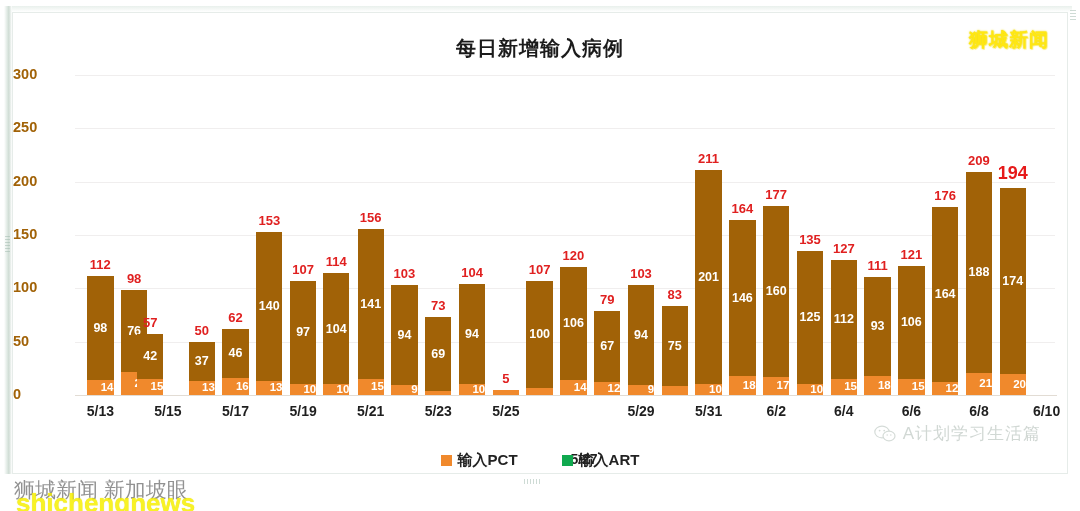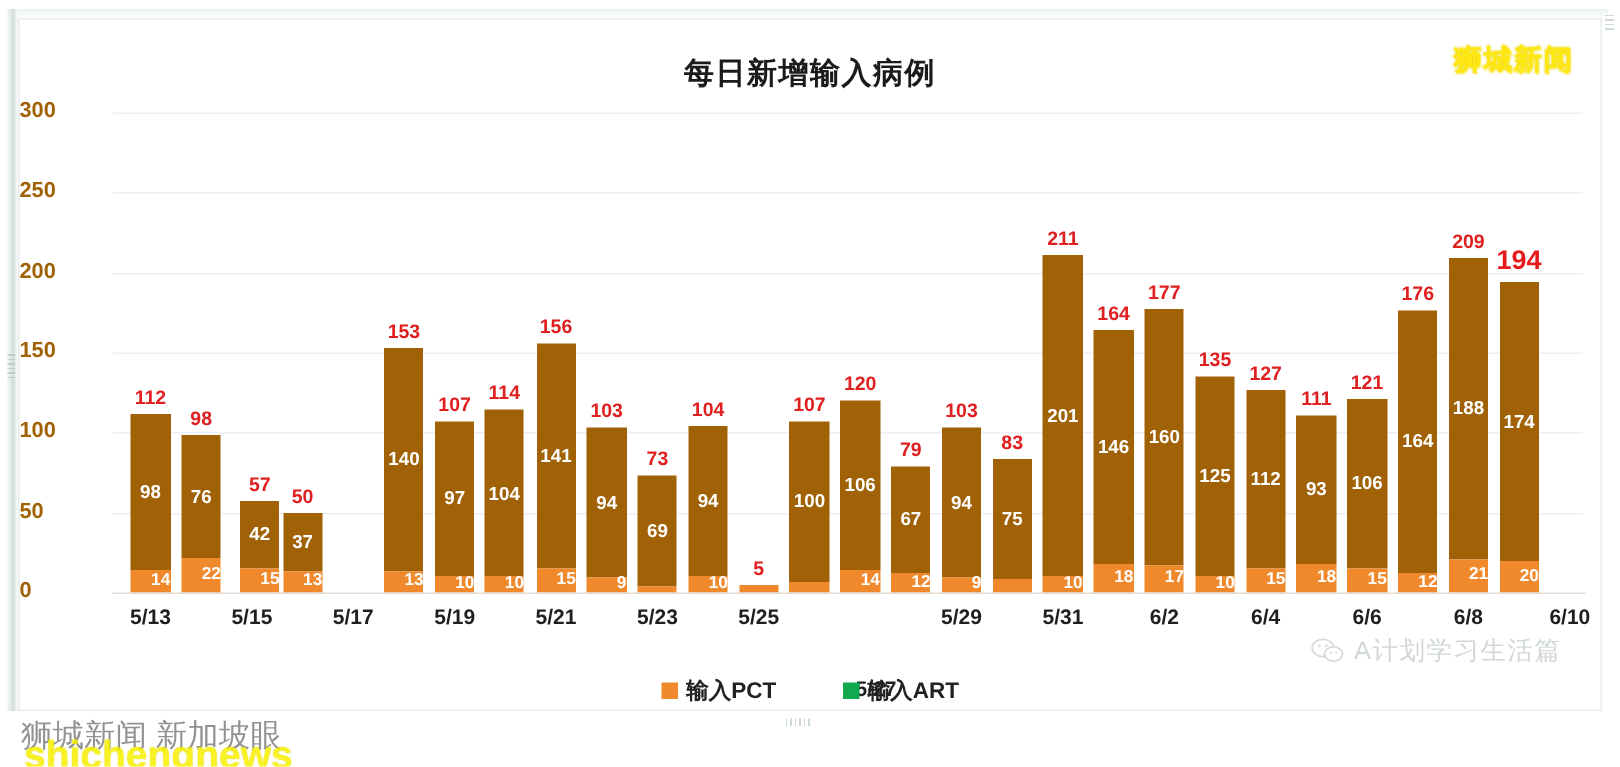--- a/index.html
+++ b/index.html
@@ -163,36 +163,45 @@
         </div>
         <div class="bar-col" style="left: 45.9586px; width: 26.3586px; height: 320px;">
           <div class="total-lbl" style="bottom: 108.533px;">98</div>
           <div class="seg-art" style="height: 81.0667px;">
             <span class="seg-val">76</span>
           </div>
           <div class="seg-pct" style="height: 23.4667px;">
             <span class="seg-val">22</span>
           </div>
         </div>
-        <div class="bar-col" style="left: 85px; width: 26.3586px; height: 320px;">
+        <div class="bar-col" style="left: 62px; width: 26.3586px; height: 320px;">
           <div class="total-lbl" style="bottom: 64.8px;">57</div>
           <div class="seg-art" style="height: 44.8px;">
             <span class="seg-val">42</span>
           </div>
           <div class="seg-pct" style="height: 16px;">
             <span class="seg-val">15</span>
           </div>
         </div>
         <div class="bar-col" style="left: 113.545px; width: 26.3586px; height: 320px;">
           <div class="total-lbl" style="bottom: 57.3333px;">50</div>
           <div class="seg-art" style="height: 39.4667px;">
             <span class="seg-val">37</span>
           </div>
           <div class="seg-pct" style="height: 13.8667px;">
             <span class="seg-val">13</span>
+          </div>
+        </div>
+        <div class="bar-col" style="left: 147.338px; width: 26.3586px; height: 320px;">
+          <div class="total-lbl" style="bottom: 70.1333px;">62</div>
+          <div class="seg-art" style="height: 49.0667px;">
+            <span class="seg-val">46</span>
+          </div>
+          <div class="seg-pct" style="height: 17.0667px;">
+            <span class="seg-val">16</span>
           </div>
         </div>
         <div class="bar-col" style="left: 181.131px; width: 26.3586px; height: 320px;">
           <div class="total-lbl" style="bottom: 167.2px;">153</div>
           <div class="seg-art" style="height: 149.333px;">
             <span class="seg-val">140</span>
           </div>
           <div class="seg-pct" style="height: 13.8667px;">
             <span class="seg-val">13</span>
           </div>

